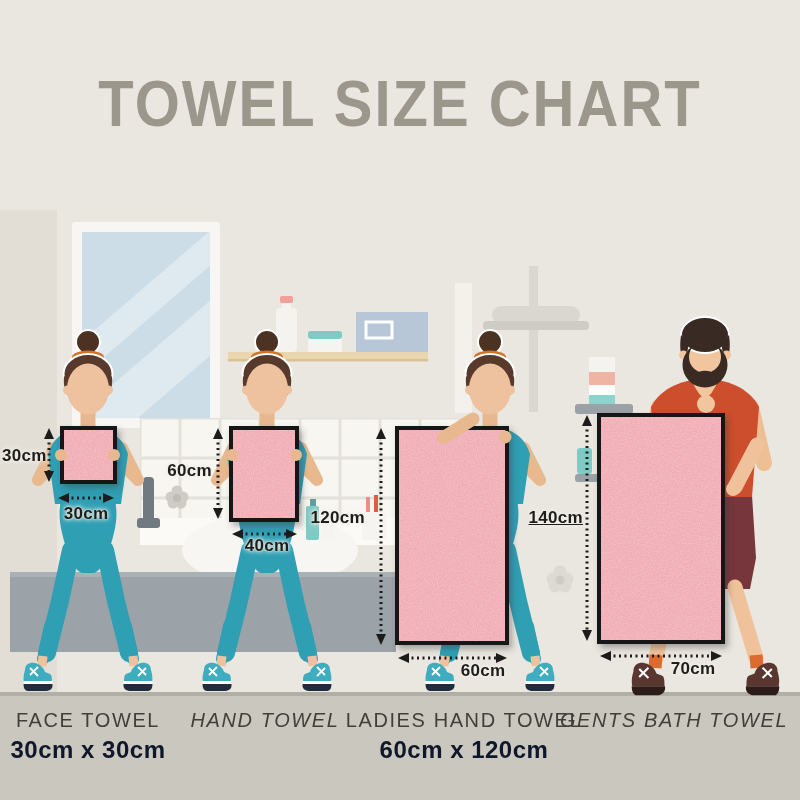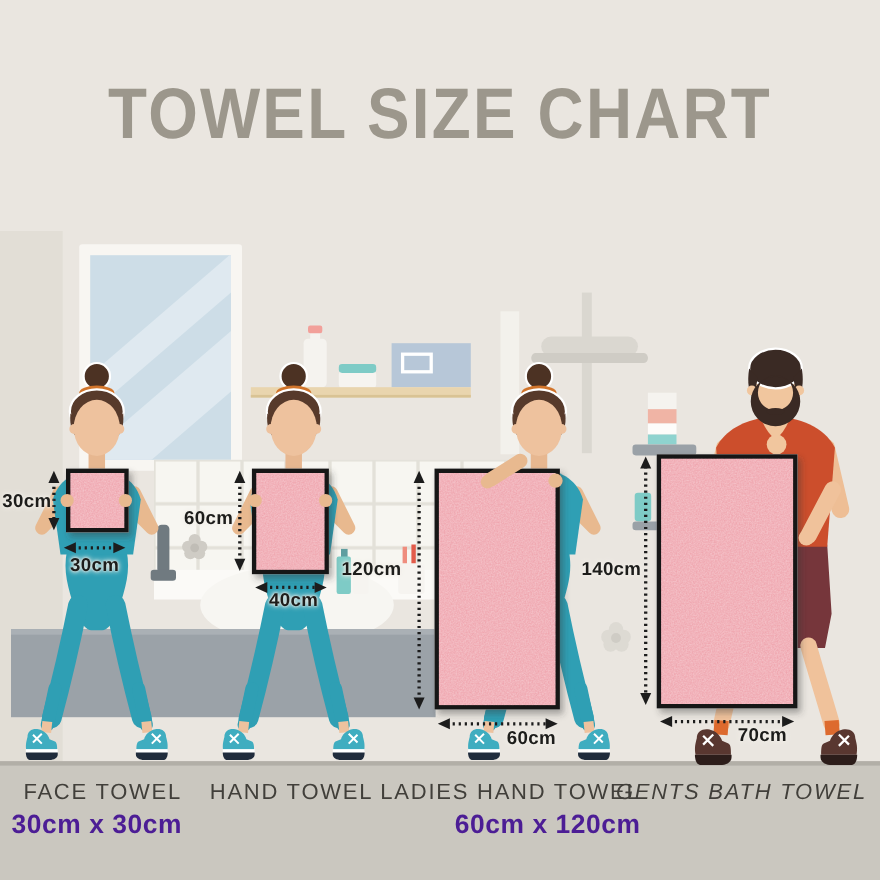--- a/index.html
+++ b/index.html
@@ -12,23 +12,23 @@
     position:absolute;left:0;top:66px;width:800px;text-align:center;
     font-size:58px;font-weight:700;letter-spacing:2px;color:#9c978c;
     transform:scaleY(1.12);transform-origin:top center;margin:0;white-space:nowrap;
   }
   .dim{
     position:absolute;font-size:17px;font-weight:700;color:#1d1d1b;letter-spacing:.3px;
     text-shadow:0 0 2px #f2efe9,0 0 4px #f2efe9,0 0 6px #f2efe9;white-space:nowrap;
   }
   .dim.right{text-align:right;}
   .dim.center{text-align:center;}
-  .caption{position:absolute;text-align:right;white-space:nowrap;transform:translateX(-50%);}
+  .caption{position:absolute;text-align:center;white-space:nowrap;transform:translateX(-50%);}
   .caption .t-name{font-size:20px;letter-spacing:1.6px;color:#413f3a;margin:0;}
-  .caption .t-size{font-size:24px;font-weight:700;letter-spacing:.5px;color:#4c1d95;margin:4px 0 0 0;}
+  .caption .t-size{font-size:24px;font-weight:700;letter-spacing:.5px;color:#0f172a;margin:4px 0 0 0;}
 </style>
 </head>
 <body>
 
 <div class="poster">
 
   <svg class="scene" width="800" height="800" viewBox="0 0 800 800" xmlns="http://www.w3.org/2000/svg">
     <defs>
       <filter id="grain" x="-5%" y="-5%" width="110%" height="110%">
         <feTurbulence type="fractalNoise" baseFrequency="0.75" numOctaves="2" stitchTiles="stitch" result="t"></feTurbulence>
@@ -266,28 +266,28 @@
 
   <div class="dim right" style="left:2px;  top:446px; width:43px;">30cm</div>
   <div class="dim center" style="left:56px; top:504px; width:60px;">30cm</div>
 
   <div class="dim right" style="left:160px; top:461px; width:52px;">60cm</div>
   <div class="dim center" style="left:237px; top:536px; width:60px;">40cm</div>
 
   <div class="dim right" style="left:305px; top:508px; width:60px;">120cm</div>
   <div class="dim center" style="left:453px; top:661px; width:60px;">60cm</div>
 
-  <div class="dim right" style="left:523px; top:508px; width:60px;">140cm</div>
+  <div class="dim right" style="left:523px; top:508px; width:60px;text-decoration:underline;">140cm</div>
   <div class="dim center" style="left:663px; top:659px; width:60px;">70cm</div>
 
   <div class="caption" style="left:88px; top:709px;">
     <p class="t-name">FACE TOWEL</p>
     <p class="t-size">30cm x 30cm</p>
   </div>
-  <div class="caption" style="left:265px; top:709px;">
+  <div class="caption" style="left:265px; top:709px;font-style:italic;">
     <p class="t-name">HAND TOWEL</p>
   </div>
   <div class="caption" style="left:464px; top:709px;">
     <p class="t-name">LADIES HAND TOWEL</p>
     <p class="t-size">60cm x 120cm</p>
   </div>
   <div class="caption" style="left:674px; top:709px;font-style:italic;">
     <p class="t-name">GENTS BATH TOWEL</p>
   </div>
 

